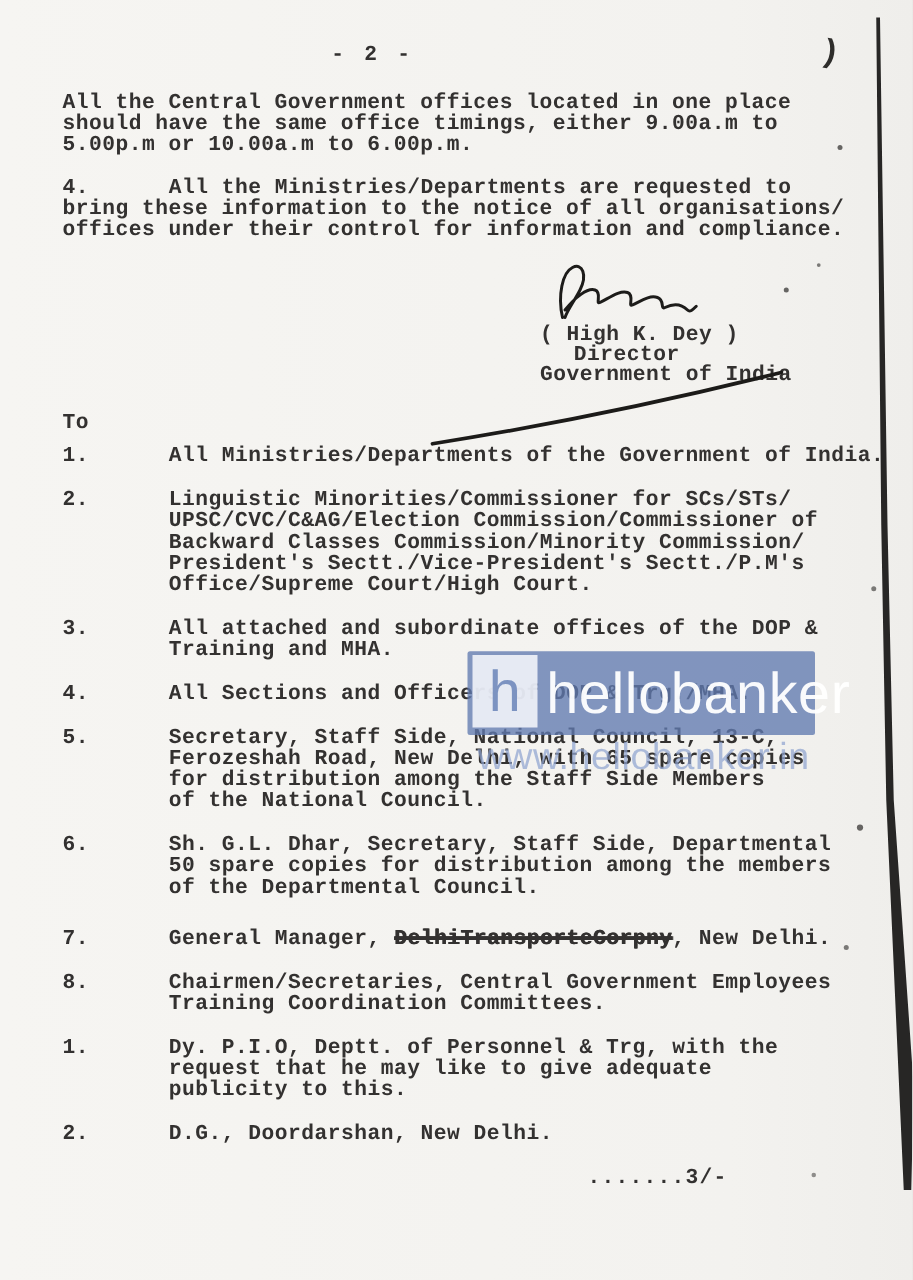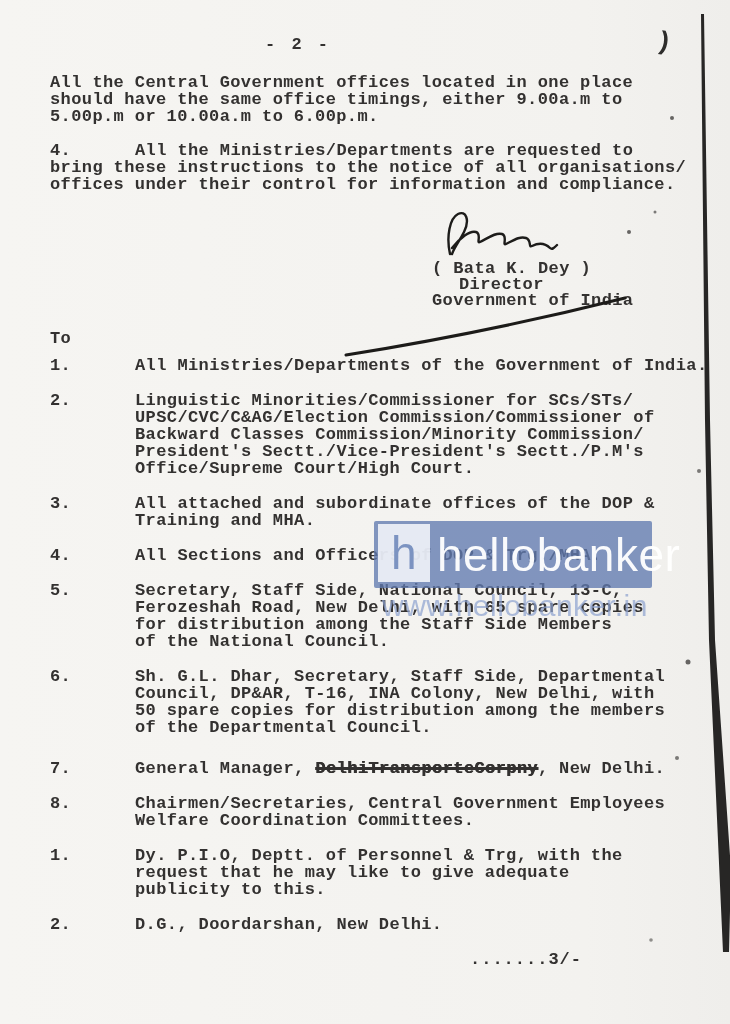--- a/index.html
+++ b/index.html
@@ -47,21 +47,21 @@
     <div class="page-num">- 2 -</div>
 
     <div class="para">
       <div class="line">All the Central Government offices located in one place</div>
       <div class="line">should have the same office timings, either 9.00a.m to</div>
       <div class="line">5.00p.m or 10.00a.m to 6.00p.m.</div>
     </div>
 
     <div class="para">
       <div class="line"><span class="num">4.</span><span>All the Ministries/Departments are requested to</span></div>
-      <div class="line">bring these instructions to the notice of all organisations/</div>
+      <div class="line">bring these information to the notice of all organisations/</div>
       <div class="line">offices under their control for information and compliance.</div>
     </div>
 
     <div class="sig-spacer"></div>
 
     <div class="to-label line">To</div>
     <div id="to-list">
         <div class="item">
           <span class="num">1.</span>
           <div>
@@ -97,36 +97,35 @@
             <div class="line">Secretary, Staff Side, National Council, 13-C,</div>
             <div class="line">Ferozeshah Road, New Delhi, with 65 spare copies</div>
             <div class="line">for distribution among the Staff Side Members</div>
             <div class="line">of the National Council.</div>
           </div>
         </div>
         <div class="item">
           <span class="num">6.</span>
           <div>
             <div class="line">Sh. G.L. Dhar, Secretary, Staff Side, Departmental</div>
-            <div class="line">Council, DP&amp;AR, T-16, INA Colony, New Delhi, with</div>
             <div class="line">50 spare copies for distribution among the members</div>
             <div class="line">of the Departmental Council.</div>
           </div>
         </div>
         <div class="item">
           <span class="num">7.</span>
           <div>
             <div class="line">General Manager, <s class="struck">DelhiTransporteCorpny</s>, New Delhi.</div>
           </div>
         </div>
         <div class="item">
           <span class="num">8.</span>
           <div>
             <div class="line">Chairmen/Secretaries, Central Government Employees</div>
-            <div class="line">Welfare Coordination Committees.</div>
+            <div class="line">Training Coordination Committees.</div>
           </div>
         </div>
       </div>
 
     <div id="copy-list">
         <div class="item">
           <span class="num">1.</span>
           <div>
             <div class="line">Dy. P.I.O, Deptt. of Personnel &amp; Trg, with the</div>
             <div class="line">request that he may like to give adequate</div>
@@ -141,21 +140,21 @@
         </div>
       </div>
 
     <div class="trailing line">.......3/-</div>
   </div>
 
   <div class="signature-block">
     <svg class="sig-svg" width="130" height="52" viewBox="0 0 130 52">
       <path d="M14,46 C10,28 14,10 22,6 C30,2 34,12 28,24 C24,32 18,40 16,46 M16,40 C24,30 34,22 40,24 C46,26 40,36 44,34 C52,30 60,24 66,26 C72,28 66,38 70,36 C78,32 84,28 90,30 C96,32 92,40 96,38 C104,34 110,36 114,40 C116,42 118,40 121,37" stroke="#1d1c1a" stroke-width="2.4" fill="none" stroke-linecap="round"></path>
     </svg>
-    <div class="sig-name">( Bata K. Dey )</div>
+    <div class="sig-name">( High K. Dey )</div>
     <div class="sig-title">Director</div>
     <div class="sig-org">Government of India</div>
   </div>
 
   <svg class="overlay" width="730" height="1024" viewBox="0 0 730 1024">
     <path d="M346,355 Q485,333 625,298" stroke="#1c1b19" stroke-width="3" fill="none" stroke-linecap="round"></path>
     <path d="M701,14 L704,14 L710,420 L715,640 L731,870 L729,952 L723,952 L709,640 L705,420 Z" fill="#161514" opacity="0.92"></path>
     <text x="655" y="48" font-size="26" fill="#2e2d2b" font-family="Liberation Mono, monospace" transform="rotate(10 655 48)">)</text>
     <circle cx="672" cy="118" r="2" fill="#2b2a28" opacity="0.7"></circle>
     <circle cx="629" cy="232" r="2" fill="#2b2a28" opacity="0.7"></circle>

